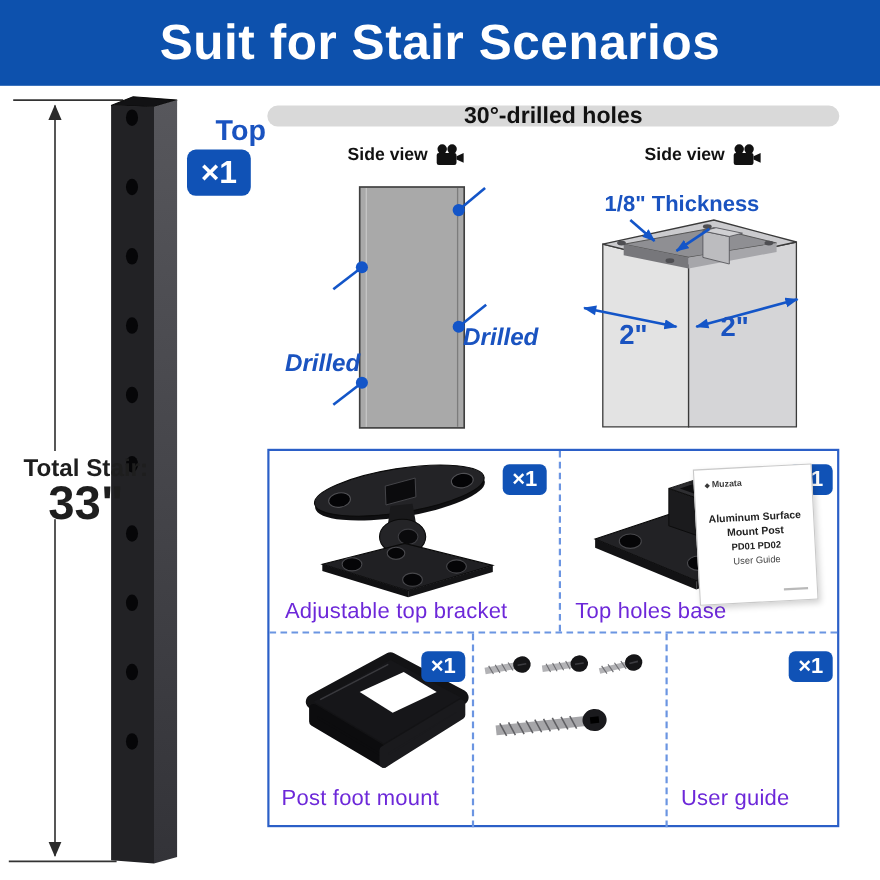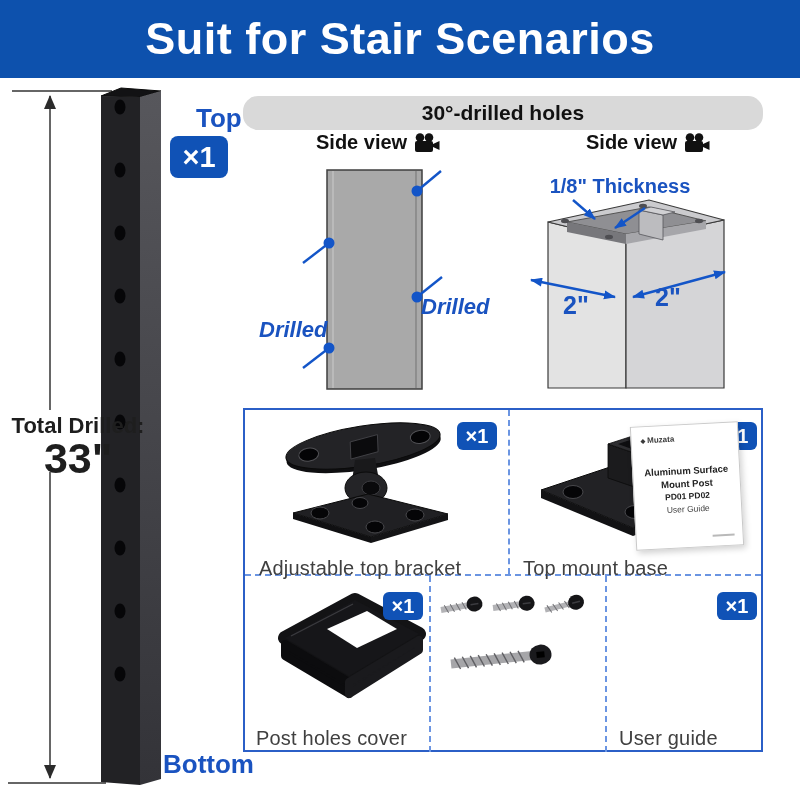--- a/index.html
+++ b/index.html
@@ -28,25 +28,25 @@
     border-radius:8px;
   }
   .qty-badge.big { left:170px; top:136px; width:58px; height:42px; font-size:29px; }
   .qty-badge.sm  { width:40px; height:28px; font-size:20px; border-radius:6px; }
 
   .tl-label { left:0; top:413px; width:156px; text-align:center; font-size:22px; font-weight:bold; color:#1e1e1e; }
   .tl-value { left:0; top:434px; width:156px; text-align:center; font-size:43px; font-weight:bold; color:#1e1e1e; }
 
   
   .gray-header {
-    left:243px; top:96px; width:520px; height:34px; background:#d9d9d9;
+    left:243px; top:96px; width:520px; height:19px; background:#d9d9d9;
     border-radius:15px; display:flex; align-items:center; justify-content:center;
     font-size:21px; font-weight:bold; color:#111;
   }
-  .sideview { display:flex; align-items:center; gap:7px; font-size:20px; font-weight:bold; color:#111; }
+  .sideview { display:flex; align-items:center; gap:7px; font-size:16px; font-weight:bold; color:#111; }
   .sv-left  { left:316px; top:131px; }
   .sv-right { left:586px; top:131px; }
 
   .drilled { font-size:22px;font-style:italic; }
   .drilled-left  { left:259px; top:317px; }
   .drilled-right { left:421px; top:294px; }
 
   .thickness { left:530px; top:175px; width:180px; text-align:center; font-size:20px; }
   .two-in { font-size:25px; }
   .two-left  { left:563px; top:291px; }
@@ -56,21 +56,21 @@
   .parts-box {
     left:243px; top:408px; width:520px; height:344px;
     border:2px solid #2b5fc7; background:#fff;
   }
   .div-h  { left:0; right:0; top:164px; border-top:2px dashed #6b95e2; height:0; }
   .div-v  { width:0; border-left:2px dashed #6b95e2; }
   .div-v1 { left:263px; top:0;     height:164px; }
   .div-v2 { left:184px; top:166px; height:176px; }
   .div-v3 { left:360px; top:166px; height:176px; }
 
-  .part-label { font-size:20px; color:#404040; letter-spacing:.2px; line-height:1.08;margin-top:12px; }
+  .part-label { font-size:20px; color:#6d28d9; letter-spacing:.2px; line-height:1.08; }
   .lbl-a { left:14px;  top:136px; }
   .lbl-b { left:278px; top:136px; }
   .lbl-c { left:11px;  top:306px; }
   .lbl-d { left:198px; top:286px; width:168px; }
   .lbl-e { left:374px; top:306px; }
 
   .badge-a { left:212px; top:12px; }
   .badge-b { left:472px; top:12px; }
   .badge-c { left:138px; top:182px; }
   .badge-e { left:472px; top:182px; }
@@ -125,25 +125,24 @@
       <ellipse cx="120" cy="216" rx="5.5" ry="7.5" fill="#060608"></ellipse>
       <ellipse cx="120" cy="279" rx="5.5" ry="7.5" fill="#060608"></ellipse>
       <ellipse cx="120" cy="342" rx="5.5" ry="7.5" fill="#060608"></ellipse>
       <ellipse cx="120" cy="405" rx="5.5" ry="7.5" fill="#060608"></ellipse>
       <ellipse cx="120" cy="468" rx="5.5" ry="7.5" fill="#060608"></ellipse>
       <ellipse cx="120" cy="531" rx="5.5" ry="7.5" fill="#060608"></ellipse>
       <ellipse cx="120" cy="594" rx="5.5" ry="7.5" fill="#060608"></ellipse>
     </g>
   </svg>
 
-  <div class="abs tl-label">Total Drilled:</div>
+  <div class="abs tl-label">Total Stair:</div>
   <div class="abs tl-value">33"</div>
   <div class="abs blue-lbl top-lbl">Top</div>
   <div class="abs qty-badge big">×1</div>
-  <div class="abs blue-lbl bottom-lbl">Bottom</div>
 
   <div class="abs gray-header">30°-drilled holes</div>
 
   <div class="abs sideview sv-left">
     <span>Side view</span>
     <svg width="26" height="20" viewBox="0 0 26 20">
       <circle cx="6" cy="4.5" r="4.3" fill="#111"></circle>
         <circle cx="15" cy="4.5" r="4.3" fill="#111"></circle>
       <rect x="1" y="8" width="18" height="11" rx="2" fill="#111"></rect>
       <polygon points="19,11 25.5,8 25.5,17 19,14" fill="#111"></polygon>
@@ -261,32 +260,32 @@
         <ellipse cx="112" cy="96" rx="10" ry="6.5"></ellipse>
         <ellipse cx="121" cy="85" rx="3.5" ry="2.2"></ellipse>
       </g>
       <polygon points="85,28 120,40 120,74 85,62" fill="#1b1b1d" stroke="#0a0a0a" stroke-width="0.8"></polygon>
       <polygon points="120,40 158,28 158,62 120,74" fill="#27272a" stroke="#0a0a0a" stroke-width="0.8"></polygon>
       <polygon points="85,28 122,16 158,28 120,40" fill="#2e2e31" stroke="#0a0a0a" stroke-width="0.8"></polygon>
       <polygon points="95,28 122,19 148,28 120,37" fill="#0e0e10"></polygon>
       <polygon points="103,23 112,20 130,26 121,29" fill="#1f1f22"></polygon>
     </svg>
     <div class="abs qty-badge sm badge-b">×1</div>
-    <div class="abs part-label lbl-b">Top mount base</div>
+    <div class="abs part-label lbl-b">Top holes base</div>
 
     <svg class="abs" style="left:12px;top:176px" width="170" height="126" viewBox="0 0 170 126">
       <polygon points="28,52 98,14 162,48 92,90" fill="#131315" stroke="#131315" stroke-width="14" stroke-linejoin="round"></polygon>
       <polygon points="28,58 92,96 92,108 28,70" fill="#0c0c0e" stroke="#0c0c0e" stroke-width="8" stroke-linejoin="round"></polygon>
       <polygon points="92,96 162,54 162,64 92,108" fill="#1a1a1d" stroke="#1a1a1d" stroke-width="8" stroke-linejoin="round"></polygon>
       <polygon points="28,52 98,14 162,48 92,90" fill="#161619"></polygon>
       <polygon points="70,43 110,25 140,43 100,62" fill="#ffffff"></polygon>
       <path d="M34,50 L96,18" stroke="#3a3a3e" stroke-width="1.4" fill="none"></path>
     </svg>
     <div class="abs qty-badge sm badge-c">×1</div>
-    <div class="abs part-label lbl-c">Post holes cover</div>
+    <div class="abs part-label lbl-c">Post foot mount</div>
 
     <svg class="abs" style="left:192px;top:178px" width="164" height="104" viewBox="0 0 164 104">
       <g transform="translate(4,22) rotate(-10)">
         <line x1="0" y1="0" x2="28" y2="0" stroke="#b3b3b6" stroke-width="6"></line>
         <g stroke="#6e6e72" stroke-width="1">
             <line x1="4" y1="-4" x2="7" y2="4"></line>
             <line x1="10" y1="-4" x2="13" y2="4"></line>
             <line x1="16" y1="-4" x2="19" y2="4"></line>
             <line x1="22" y1="-4" x2="25" y2="4"></line>
           </g>

